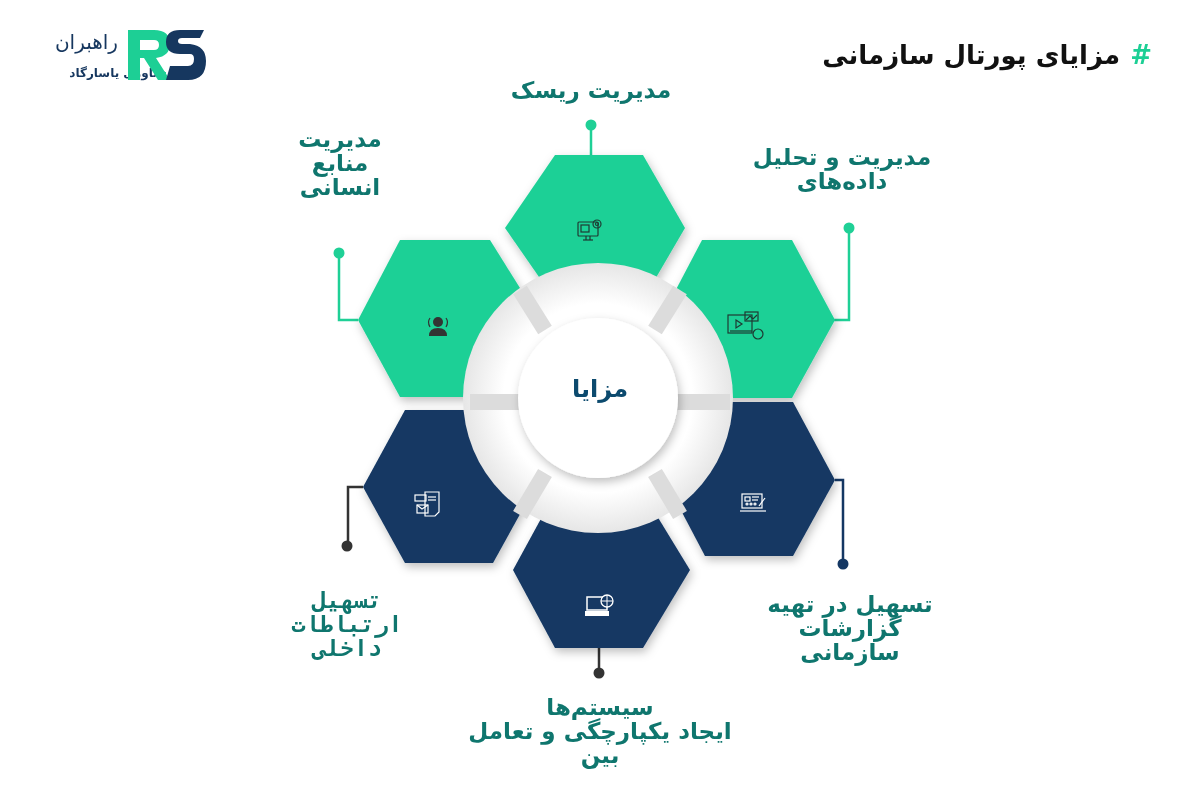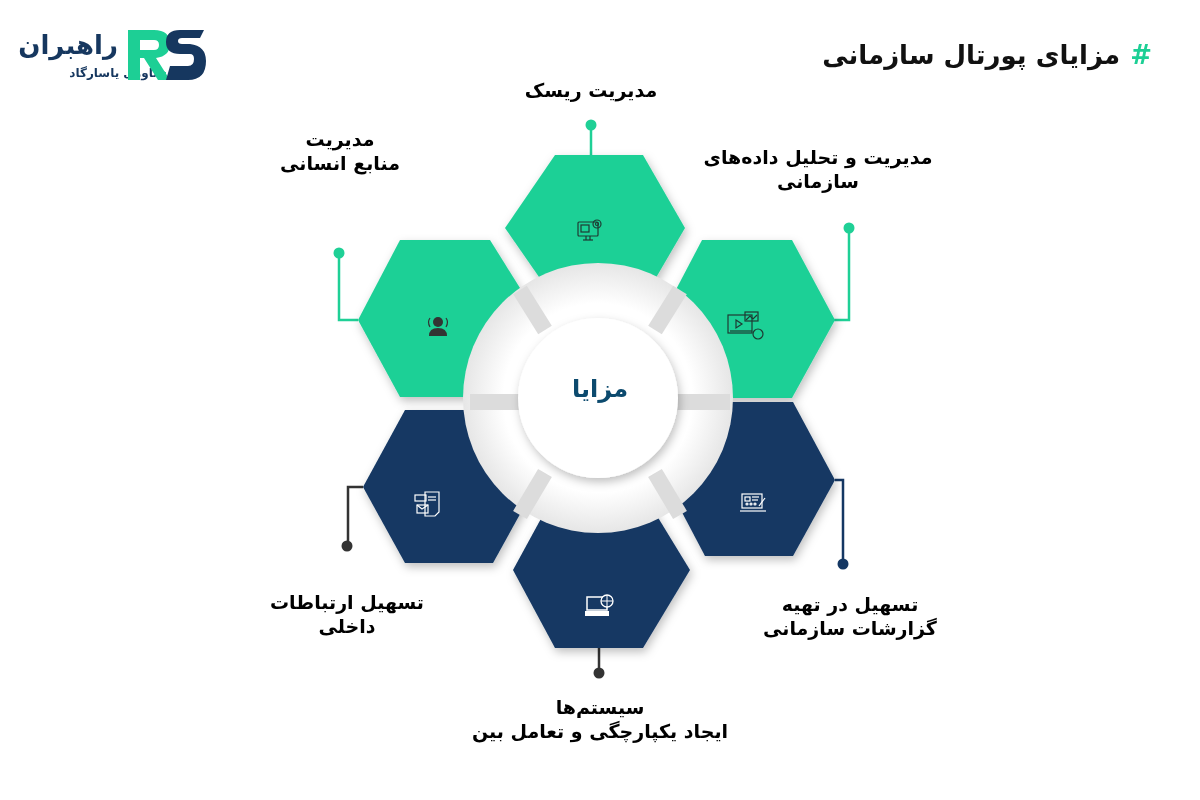--- a/index.html
+++ b/index.html
@@ -1,24 +1,24 @@
 <!DOCTYPE html>
 <html><head>
 <meta charset="utf-8">
 <style>
   html, body { margin:0; padding:0; }
   body { width:1200px; height:800px; background:#ffffff; position:relative; overflow:hidden;
          font-family:"DejaVu Sans", sans-serif; }
   .abs { position:absolute; }
   .logo-text { position:absolute; direction:rtl; text-align:right; color:#16375f; }
-  .logo-main { left:18px; top:30px; width:100px; font-size:26px; font-weight:bold; }
+  .logo-main { left:18px; top:30px; width:100px; font-size:20px; font-weight:normal; }
   .logo-sub { left:18px; top:66px; width:100px; font-size:12px; font-weight:bold;margin-left:48px; }
   .title { position:absolute; right:48px; top:40px; direction:rtl; font-size:26px; font-weight:bold; color:#111; white-space:nowrap;margin-left:16px; }
   .title .hash { color:#1dcf95; margin-left:10px; }
-  .label { position:absolute; direction:rtl; text-align:center; font-size:19px; font-weight:bold; color:#000000; line-height:24px; }
+  .label { position:absolute; direction:rtl; text-align:center; font-size:23px; font-weight:bold; color:#0f766e; line-height:24px; }
   .diagram { position:absolute; left:0; top:0; width:1200px; height:800px; }
   .center-text { position:absolute; left:520px; top:375px; width:160px; text-align:center; font-size:24px; font-weight:bold; color:#0c4a6e; direction:rtl; }
 </style>
 </head>
 <body>
 
 <div>
   <div class="logo-text logo-main">راهبران</div>
   <div class="logo-text logo-sub">فناوری یاسارگاد</div>
   <svg class="abs" style="left:126px;top:28px" width="80" height="56" viewBox="0 0 80 56">
@@ -135,36 +135,35 @@
     <circle cx="20" cy="6" r="6" fill="#143763" stroke="#ffffff" stroke-width="1.3"></circle>
     <line x1="14" y1="6" x2="26" y2="6" stroke="#ffffff" stroke-width="1"></line>
     <line x1="20" y1="0" x2="20" y2="12" stroke="#ffffff" stroke-width="1"></line>
   </g>
 </svg>
 
 <div class="center-text">مزایا</div>
 
 <div class="label" style="left:491px;top:78px;width:200px;">مدیریت ریسک</div>
 
-<div class="label" style="left:688px;top:145px;width:260px;">
+<div class="label" style="left:712px;top:145px;width:260px;">
   <div>مدیریت و تحلیل داده‌های</div>
-  <div>سازمانی</div>
 </div>
 
 <div class="label" style="left:760px;top:592px;width:180px;">
   <div>تسهیل در تهیه</div>
   <div>گزارشات سازمانی</div>
 </div>
 
 <div class="label" style="left:460px;top:695px;width:280px;">
   <div>سیستم‌ها</div>
   <div>ایجاد یکپارچگی و تعامل بین</div>
 </div>
 
-<div class="label" style="left:262px;top:590px;width:170px;">
+<div class="label" style="left:262px;top:590px;width:170px;font-family:Liberation Mono, monospace;">
   <div>تسهیل ارتباطات</div>
   <div>داخلی</div>
 </div>
 
 <div class="label" style="left:270px;top:127px;width:140px;">
   <div>مدیریت</div>
   <div>منابع انسانی</div>
 </div>
 
 </body></html>

